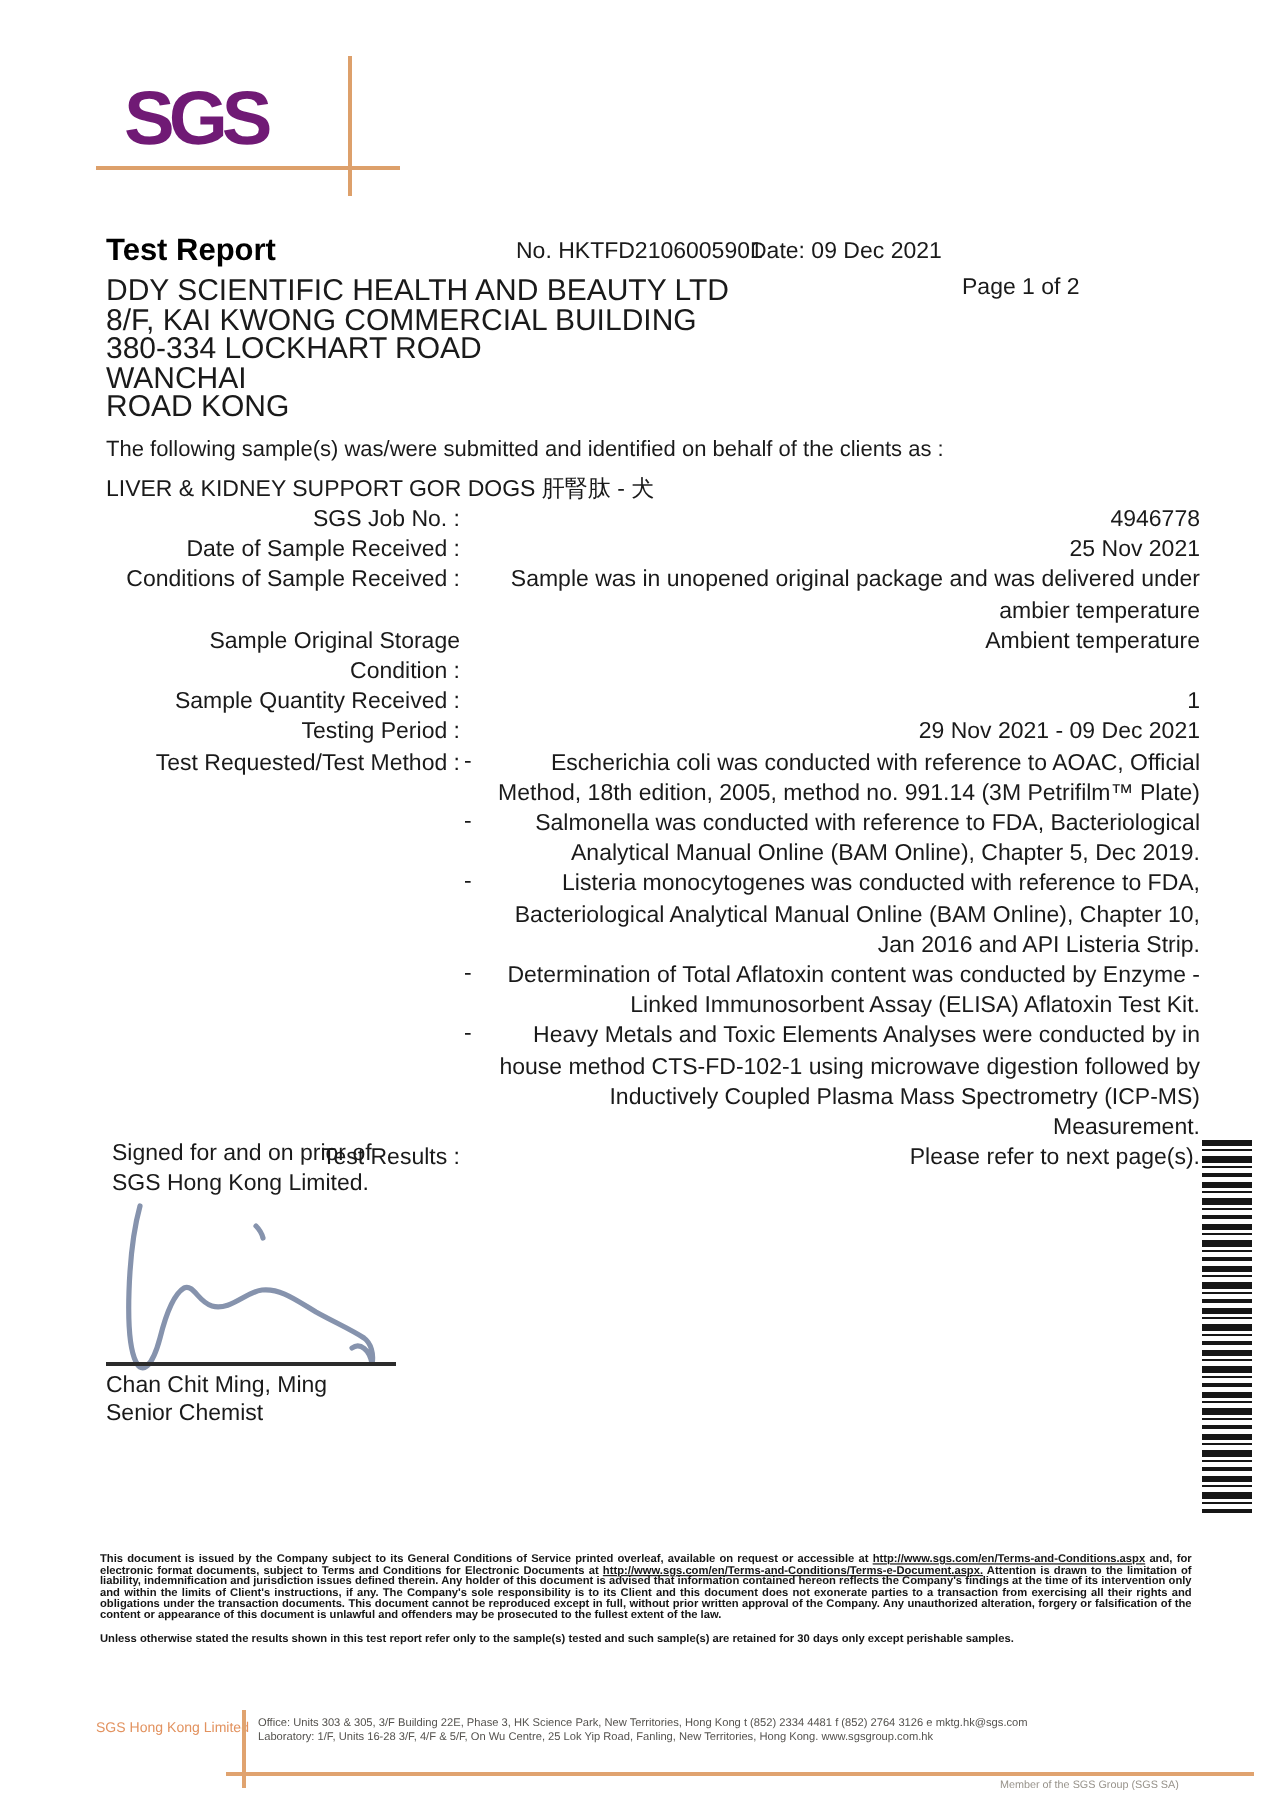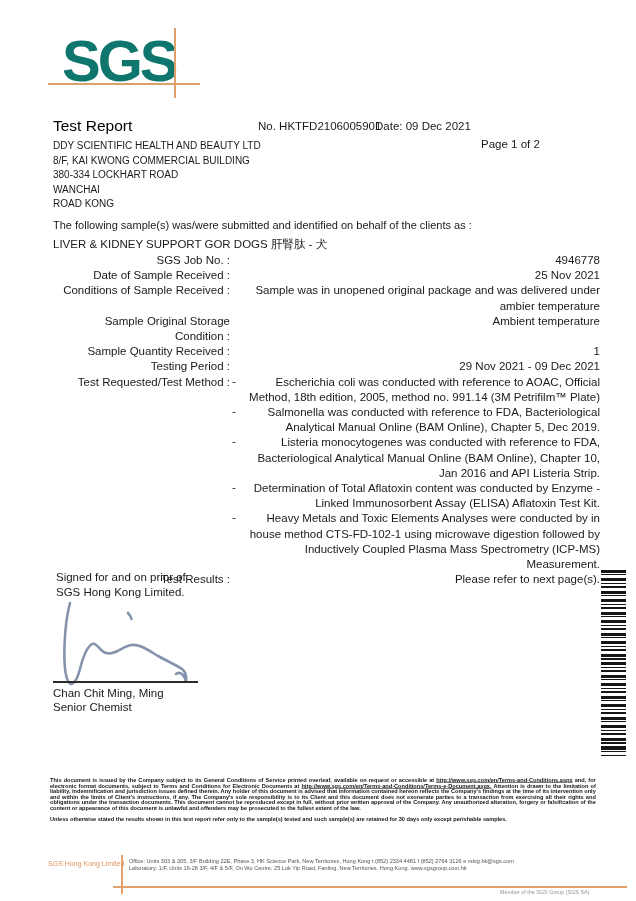--- a/index.html
+++ b/index.html
@@ -6,35 +6,35 @@
   body {
     width:636px; height:901px; background:#ffffff; position:relative; overflow:hidden;
     font-family:"Liberation Sans", "DejaVu Sans", sans-serif; color:#1a1a1a;
     -webkit-font-smoothing:antialiased;
   }
   .abs { position:absolute; }
 
   
   #logo { left:48px; top:26px; width:180px; height:80px; }
   #logo .sgs-text {
-    position:absolute; left:14px; top:11px; font-size:58px; line-height:47px;
-    font-weight:bold; color:#0f766e; letter-spacing:-3px;
+    position:absolute; left:14px; top:11px; font-size:38px; line-height:47px;
+    font-weight:bold; color:#701a75; letter-spacing:-3px;
   }
   #logo .h-line { position:absolute; left:0; top:57px; width:152px; height:2px; background:#dda06b; }
   #logo .v-line { position:absolute; left:126px; top:2px; width:2px; height:70px; background:#dda06b; }
 
   
   #header { left:53px; top:117px; width:560px; height:22px; font-size:11.5px; }
-  #header .tr-title { position:absolute; left:0; top:0; font-size:15.5px; font-weight:normal; color:#000;text-align:right; }
+  #header .tr-title { position:absolute; left:0; top:0; font-size:15.5px; font-weight:bold; color:#000;text-align:right; }
   #header .tr-no   { position:absolute; left:165px; top:3px;margin-left:40px; }
   #header .tr-date { position:absolute; left:322px; top:3px; }
   #header .tr-page { position:absolute; left:428px; top:3px;margin-top:18px; }
 
   
-  #address { left:53px; top:139px; font-size:10px; line-height:14.5px; }
+  #address { left:53px; top:139px; font-size:15px; line-height:14.5px; }
   #intro   { left:53px; top:219px; font-size:11px; }
   #sample  { left:53px; top:237px; font-size:11.5px; }
 
   
   #fields { left:53px; top:253px; width:547px; font-size:11.5px; line-height:15.2px;text-align:right; }
   .frow { display:flex; align-items:flex-start; }
   .flabel { width:177px; flex:none; }
   .fvalue { flex:1; }
   .method-list { margin:0; padding:0; list-style:none; }
   .method-list li { position:relative; padding-left:12px; }

